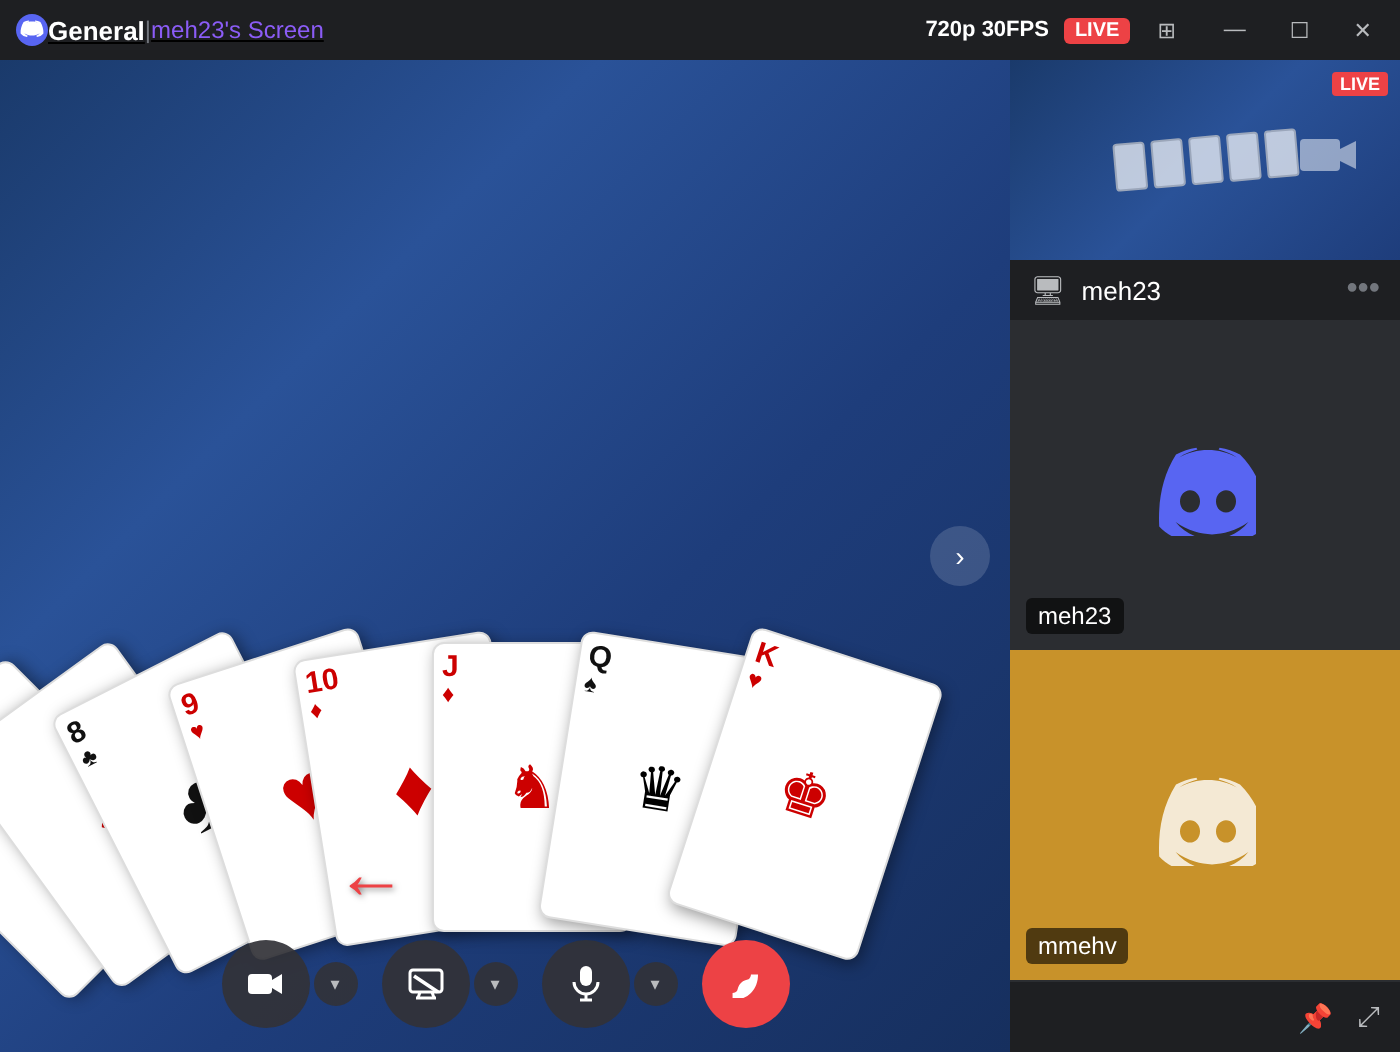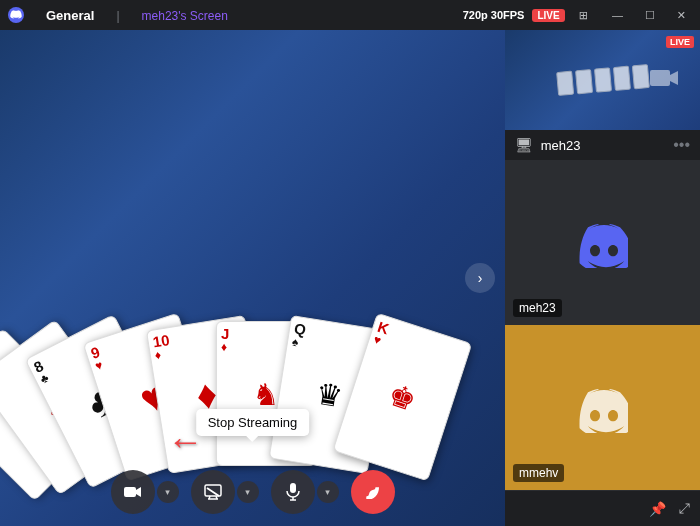--- a/index.html
+++ b/index.html
@@ -18,22 +18,23 @@
       background: #1e1f22;
       display: flex;
       align-items: center;
       padding: 0 8px;
       gap: 8px;
       position: relative;
       z-index: 10;
     }
     .title-bar-left {
       display: flex;
-      align-items: flex-end;
-      gap: 22px;
+      align-items: center;
+      gap: 0;
+      text-decoration: underline;
     }
     .discord-icon {
       width: 16px;
       height: 16px;
       background: #5865f2;
       border-radius: 50%;
       display: flex;
       align-items: center;
       justify-content: center;
     }
@@ -459,23 +460,20 @@
 
         <div class="card" style="left: 310px; bottom: 0; transform: rotate(18deg); transform-origin: bottom center;">
           <div class="card-corner-top red">K</div>
           <div class="card-corner-suit red">♥</div>
           <div class="card-center-suit" style="font-size:30px;color:#c00;">♚</div>
         </div>
       </div>
 
       <div class="next-btn">›</div>
 
-      <div class="tooltip">
-        <span>Stop Streaming</span>
-      </div>
 
       <div class="red-arrow">
         ←
       </div>
 
       <div class="bottom-controls">
 
         <div class="ctrl-group">
           <div class="ctrl-btn" style="background:rgba(50,50,55,0.92);">
             <svg width="18" height="14" viewBox="0 0 18 14" fill="white">

